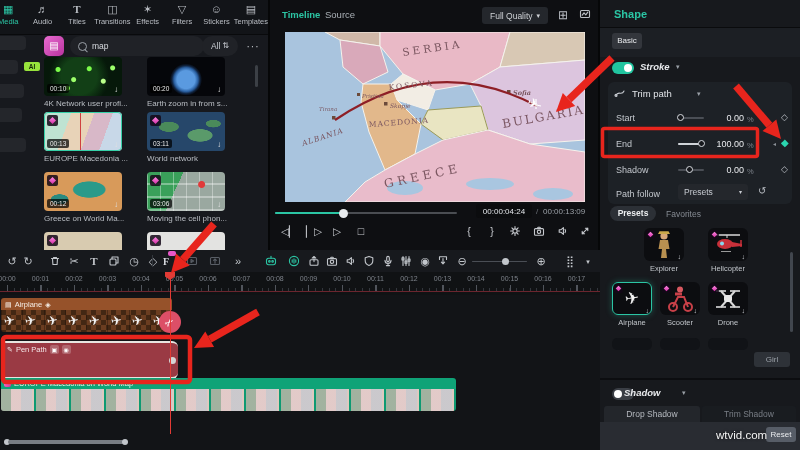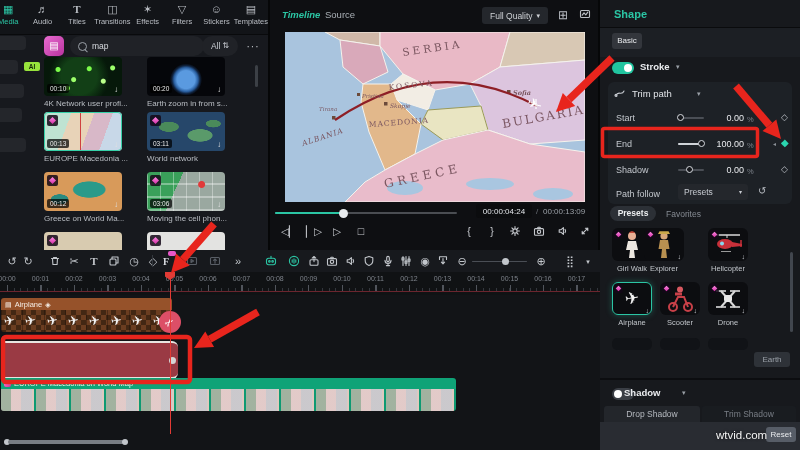--- a/index.html
+++ b/index.html
@@ -63,21 +63,21 @@
      linear-gradient(0deg,rgba(255,255,255,.35) 0 1.5px,transparent 1.5px),
      linear-gradient(115deg,#3aa05a 0 38%,#9aa8a0 38%);
      background-size:auto,13px 13px,13px 13px,auto;}
   .t-partial1{background:#d8cbb0;}
   .t-partial2{background:#e3e3e1;}
   .media-vscroll{position:absolute;left:255px;top:65px;width:3px;height:22px;background:#3c4046;border-radius:2px;}
 
   
   .preview-panel{position:absolute;left:270px;top:0;width:328px;height:250px;background:#0e0f12;border-right:2px solid #060708;}
   .ptab{position:absolute;top:9px;font-size:9.5px;color:#aab0b6;}
-  .ptab.active{color:#2bc5a4;font-weight:bold;font-style:italic;}
+  .ptab.active{color:#2bc5a4;font-weight:bold;}
   .quality-btn{position:absolute;left:212px;top:7px;width:66px;height:17px;background:#24272c;border-radius:3px;
                display:flex;align-items:center;justify-content:center;gap:4px;font-size:8.5px;color:#cfd2d6;}
   .pv-ic{position:absolute;top:8px;color:#b9bdc3;font-size:12px;}
   .video{position:absolute;left:15px;top:32px;width:300px;height:170px;background:#000;}
   .prog-track{position:absolute;left:5px;top:212px;width:182px;height:2px;background:#4a4d52;border-radius:1px;}
   .prog-fill{position:absolute;left:0;top:0;height:2px;width:68px;background:#2bc5a4;border-radius:1px;}
   .prog-knob{position:absolute;left:64px;top:-3.5px;width:9px;height:9px;border-radius:50%;background:#e8ebee;}
   .tc-chip{position:absolute;left:206px;top:204px;width:56px;height:14px;background:#0b0c0e;border-radius:3px;
            display:flex;align-items:center;justify-content:center;font-size:8px;color:#e3e6ea;}
   .tc-sep{position:absolute;left:266px;top:207px;font-size:8px;color:#6f747b;}
@@ -89,21 +89,21 @@
   .insp-title{position:absolute;left:14px;top:8px;font-size:11px;font-weight:bold;color:#2bc5a4;}
   .insp-div{position:absolute;left:0;top:27px;width:200px;height:1px;background:#0a0b0d;}
   .basic-strip{position:absolute;left:0;top:28px;width:200px;height:29px;background:#1c1f24;}
   .basic-pill{position:absolute;left:12px;top:33px;width:30px;height:16px;background:#33363c;border-radius:3px;
               font-size:8px;color:#e9ebee;text-align:center;line-height:16px;}
   .toggle{position:absolute;width:22px;height:12px;border-radius:6px;}
   .toggle.on{background:#21c49f;}
   .toggle.off{background:#3a3e45;}
   .toggle i{position:absolute;top:2px;width:8px;height:8px;border-radius:50%;background:#fff;}
   .toggle.on i{right:2px;} .toggle.off i{left:2px;}
-  .sec-label{position:absolute;font-size:9.5px;font-weight:bold;color:#e9ebee;}
+  .sec-label{position:absolute;font-size:9.5px;font-weight:bold;color:#e9ebee;font-style:italic;}
   .caret{position:absolute;font-size:7px;color:#9aa0a7;}
   .insp-card{position:absolute;left:8px;top:82px;width:184px;height:122px;background:#1d2126;border-radius:6px;}
   .trim-ic{position:absolute;left:14px;top:87px;width:12px;height:12px;color:#c8ccd2;}
   .trim-label{position:absolute;left:32px;top:88px;font-size:9.5px;color:#dfe2e6;}
   .param-row{position:absolute;left:0;width:200px;height:16px;}
   .p-label{position:absolute;left:16px;top:3px;font-size:9px;color:#c3c7cd;}
   .p-slider{position:absolute;left:78px;top:7px;width:26px;height:2px;background:#4a4e55;border-radius:1px;}
   .p-fill{position:absolute;left:0;top:0;height:2px;background:#cfd3d8;border-radius:1px;}
   .p-knob{position:absolute;top:-3px;width:7px;height:7px;border-radius:50%;background:#16181c;border:1.5px solid #d8dbe0;box-sizing:border-box;}
   .p-val{position:absolute;left:104px;top:3px;width:40px;text-align:right;font-size:9px;color:#e8eaed;}
@@ -495,30 +495,20 @@
     <div class="pf-drop">
       <span>Presets</span>
       <span class="g" style="font-size:6px">▾</span>
     </div>
     <span class="pf-reset g">↺</span>
 
     <div class="ptabs-pill">Presets</div>
     <div class="ptabs-fav">Favorites</div>
 
     <div class="preset-grid" id="presetGrid">
-        <div class="pcell" style="left: 0px; top: 0px;">
-          <div class="pthumb"><svg viewBox="0 0 40 33" width="40" height="33">
-              <circle cx="20" cy="8" r="4" fill="#e8b094"></circle>
-              <path d="M17 5c1-2.5 5-2.5 6 0z" fill="#c04a3a"></path>
-              <path d="M16 13h8l2 9h-4l1 8h-6l1-8h-4z" fill="#ece7e0"></path>
-            </svg><span class="pro-badge">
-              <i></i>
-            </span><span class="pdl">↓</span></div>
-          <div class="pname">Girl Walk</div>
-        </div>
         <div class="pcell" style="left: 32px; top: 0px;">
           <div class="pthumb"><svg viewBox="0 0 40 33" width="40" height="33">
               <circle cx="20" cy="8" r="3.6" fill="#d8a878"></circle>
               <path d="M14 6h12l-1.5-2.8h-9z" fill="#caa84a"></path>
               <path d="M16 12h8l1.5 9h-3.5l1 9h-6l1-9h-3.5z" fill="#b89050"></path>
             </svg><span class="pro-badge">
               <i></i>
             </span><span class="pdl">↓</span></div>
           <div class="pname">Explorer</div>
         </div>
@@ -565,21 +555,21 @@
               <circle cx="20" cy="7.5" r="3" fill="#d85860"></circle>
             </svg><span class="pro-badge">
               <i></i>
             </span><span class="pdl">↓</span></div>
           <div class="pname">Scooter</div>
         </div>
       </div>
     <div class="prow3" style="left:12px"></div>
     <div class="prow3" style="left:60px"></div>
     <div class="prow3" style="left:108px"></div>
-    <div class="link-btn">Earth</div>
+    <div class="link-btn">Girl</div>
     <div class="insp-vscroll"></div>
 
     <div class="shadow-div"></div>
     <div class="toggle off" style="left:12px;top:388px">
         <i></i>
       </div>
     <div class="sec-label" style="left:24px;top:387px">Shadow</div>
     <span class="caret" style="left:82px;top:389px">▾</span>
     <div class="shtab a">Drop Shadow</div>
     <div class="shtab b">Trim Shadow</div>
@@ -755,20 +745,26 @@
           <span class="pl" style="left: 109.5px;">✈</span>
           <span class="pl" style="left: 130.8px;">✈</span>
           <span class="pl" style="left: 152.1px;">✈</span>
         </div>
     </div>
     <div class="scissor-badge">
         <span class="g">✂</span>
       </div>
 
     <div class="clip-pen">
+      <div class="cp-row">
+        <span class="g" style="font-size:7px">✎</span>
+        <span>Pen Path</span>
+        <span class="cp-chip">▣</span>
+        <span class="cp-chip">◉</span>
+      </div>
       <div class="cp-handle"></div>
     </div>
 
     <div class="clip-green">
       <div class="cg-head">
         <span class="cg-ic"></span>
         <span>EUROPE Macedonia on World Map</span>
       </div>
       <div class="cg-body"></div>
     </div>

